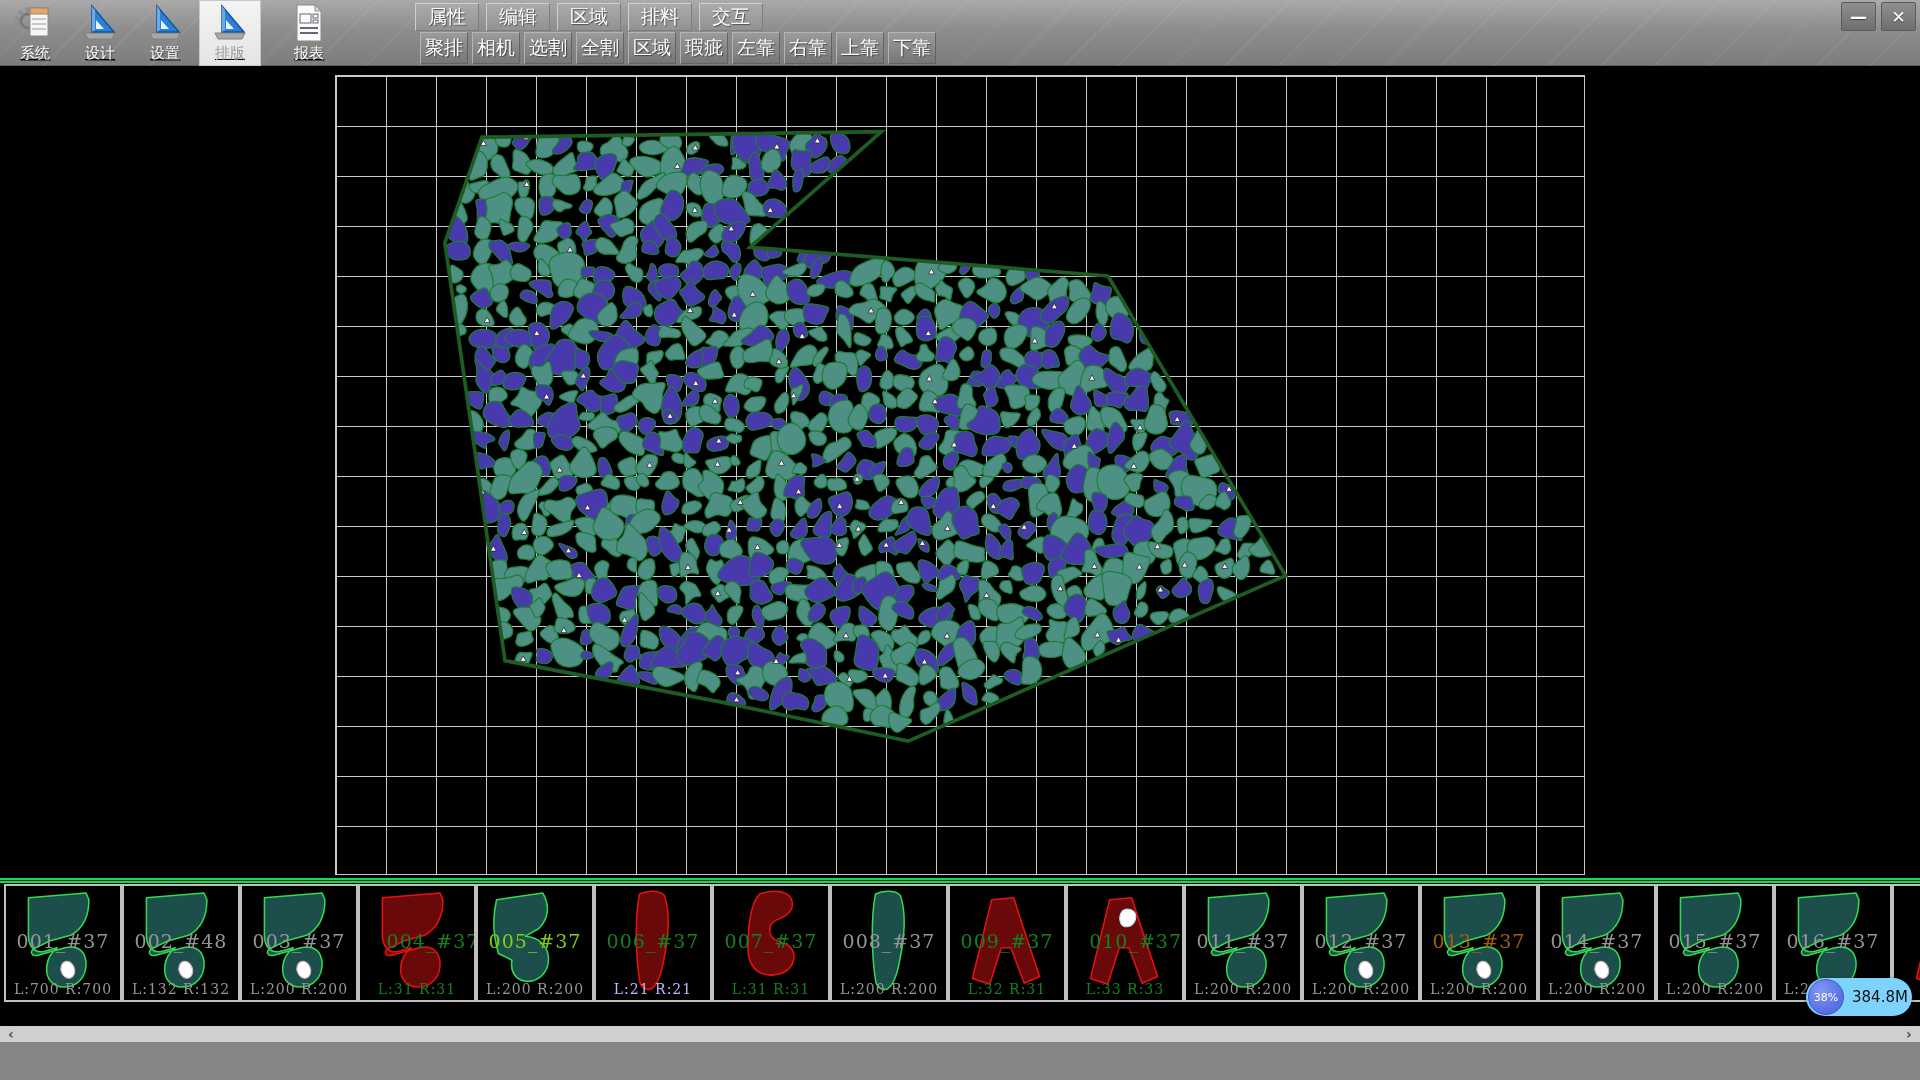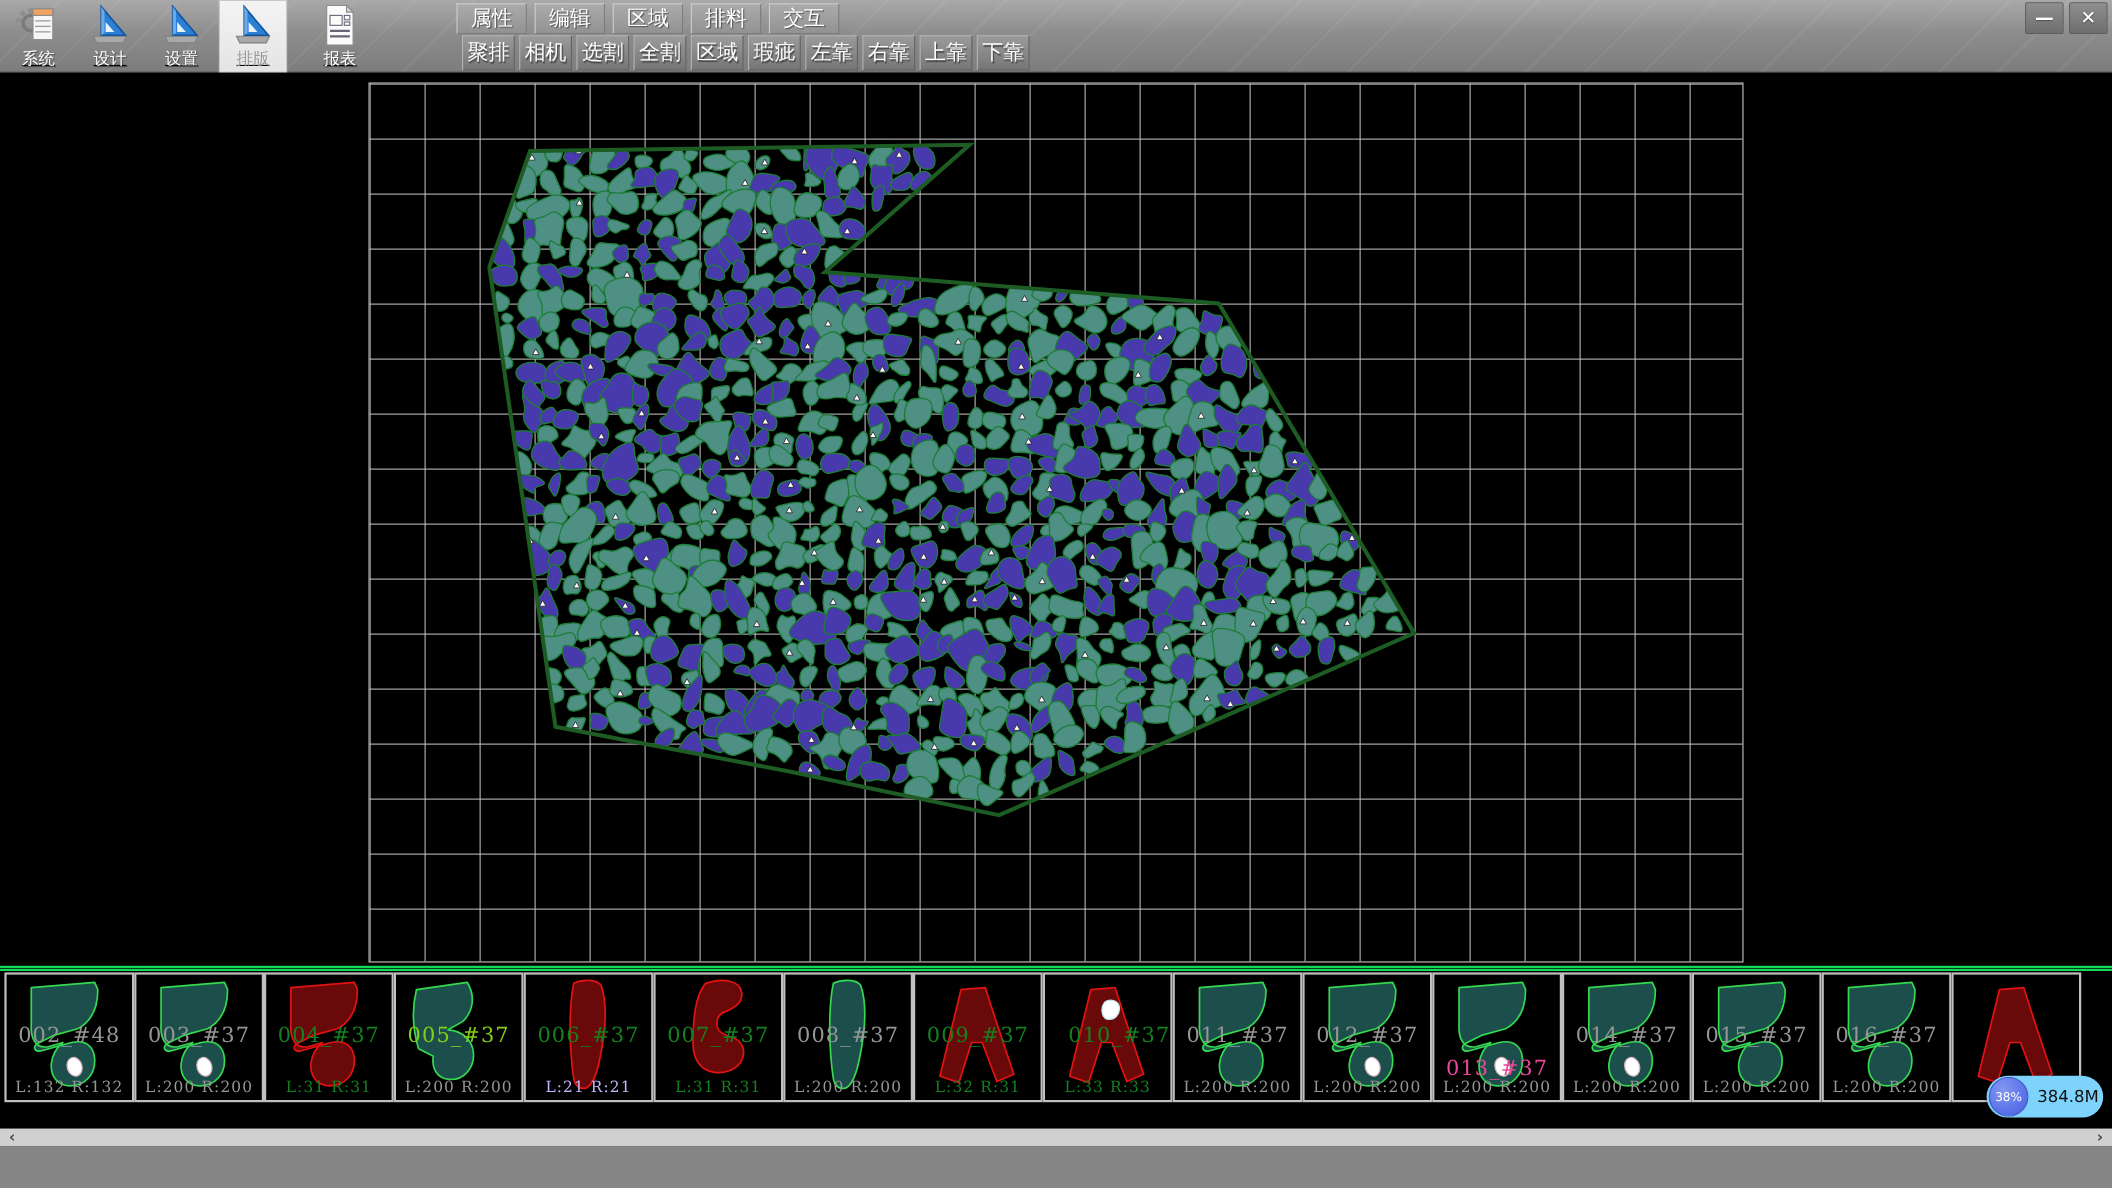--- a/index.html
+++ b/index.html
@@ -1038,36 +1038,44 @@
   </div>
 
   <div class="strip">
     <div class="strip-top"></div>
     <div class="cells">
         <div class="cell">
           <svg width="96" height="106" viewBox="0 0 100 110">
             <path d="M14,10 L74,5 L77,12 C77,30 71,42 58,49 L36,55 L20,63 C15,66 17,71 23,70 L52,62 C66,59 73,66 74,77 C75,92 65,103 51,103 C39,103 32,94 33,82 C34,72 39,66 44,62 L30,66 C18,68 13,58 14,44 Z" fill="#1c4f4b" stroke="#35d94f" stroke-width="1.6" stroke-linejoin="round"></path>
             <ellipse cx="55" cy="85" rx="7" ry="9" transform="rotate(-18 55 85)" fill="#ffffff" stroke="#d9b3c0" stroke-width="1.2"></ellipse>
           </svg>
+          <div class="id" style="color: rgb(150, 150, 150);">001_#37</div>
+          <div class="lr" style="color: rgb(150, 150, 150);">L:700 R:700</div>
+        </div>
+        <div class="cell">
+          <svg width="96" height="106" viewBox="0 0 100 110">
+            <path d="M14,10 L74,5 L77,12 C77,30 71,42 58,49 L36,55 L20,63 C15,66 17,71 23,70 L52,62 C66,59 73,66 74,77 C75,92 65,103 51,103 C39,103 32,94 33,82 C34,72 39,66 44,62 L30,66 C18,68 13,58 14,44 Z" fill="#1c4f4b" stroke="#35d94f" stroke-width="1.6" stroke-linejoin="round"></path>
+            <ellipse cx="55" cy="85" rx="7" ry="9" transform="rotate(-18 55 85)" fill="#ffffff" stroke="#d9b3c0" stroke-width="1.2"></ellipse>
+          </svg>
           <div class="id" style="color: rgb(150, 150, 150);">002_#48</div>
           <div class="lr" style="color: rgb(150, 150, 150);">L:132 R:132</div>
         </div>
         <div class="cell">
           <svg width="96" height="106" viewBox="0 0 100 110">
             <path d="M14,10 L74,5 L77,12 C77,30 71,42 58,49 L36,55 L20,63 C15,66 17,71 23,70 L52,62 C66,59 73,66 74,77 C75,92 65,103 51,103 C39,103 32,94 33,82 C34,72 39,66 44,62 L30,66 C18,68 13,58 14,44 Z" fill="#1c4f4b" stroke="#35d94f" stroke-width="1.6" stroke-linejoin="round"></path>
             <ellipse cx="55" cy="85" rx="7" ry="9" transform="rotate(-18 55 85)" fill="#ffffff" stroke="#d9b3c0" stroke-width="1.2"></ellipse>
           </svg>
           <div class="id" style="color: rgb(150, 150, 150);">003_#37</div>
           <div class="lr" style="color: rgb(150, 150, 150);">L:200 R:200</div>
         </div>
         <div class="cell">
           <svg width="96" height="106" viewBox="0 0 100 110">
             <path d="M14,10 L74,5 L77,12 C77,30 71,42 58,49 L36,55 L20,63 C15,66 17,71 23,70 L52,62 C66,59 73,66 74,77 C75,92 65,103 51,103 C39,103 32,94 33,82 C34,72 39,66 44,62 L30,66 C18,68 13,58 14,44 Z" fill="#6a0909" stroke="#e41212" stroke-width="1.6" stroke-linejoin="round"></path>
           </svg>
-          <div class="id" style="color: rgb(21, 128, 31);">004_#37</div>
+          <div class="id" style="color: rgb(21, 128, 31); padding-left: 16px;">004_#37</div>
           <div class="lr" style="color: rgb(21, 128, 31);">L:31 R:31</div>
         </div>
         <div class="cell">
           <svg width="96" height="106" viewBox="0 0 100 110">
             <path d="M10,12 L58,5 C66,18 64,32 54,42 L40,50 C54,51 63,60 64,72 C65,87 54,98 41,97 C30,96 24,87 26,75 L12,68 C6,48 6,28 10,12 Z" fill="#1c4f4b" stroke="#35d94f" stroke-width="1.6" stroke-linejoin="round"></path>
           </svg>
           <div class="id" style="color: #84cc16;">005_#37</div>
           <div class="lr" style="color: rgb(150, 150, 150);">L:200 R:200</div>
         </div>
         <div class="cell">
@@ -1119,21 +1127,21 @@
             <ellipse cx="55" cy="85" rx="7" ry="9" transform="rotate(-18 55 85)" fill="#ffffff" stroke="#d9b3c0" stroke-width="1.2"></ellipse>
           </svg>
           <div class="id" style="color: rgb(150, 150, 150);">012_#37</div>
           <div class="lr" style="color: rgb(150, 150, 150);">L:200 R:200</div>
         </div>
         <div class="cell">
           <svg width="96" height="106" viewBox="0 0 100 110">
             <path d="M14,10 L74,5 L77,12 C77,30 71,42 58,49 L36,55 L20,63 C15,66 17,71 23,70 L52,62 C66,59 73,66 74,77 C75,92 65,103 51,103 C39,103 32,94 33,82 C34,72 39,66 44,62 L30,66 C18,68 13,58 14,44 Z" fill="#1c4f4b" stroke="#35d94f" stroke-width="1.6" stroke-linejoin="round"></path>
             <ellipse cx="55" cy="85" rx="7" ry="9" transform="rotate(-18 55 85)" fill="#ffffff" stroke="#d9b3c0" stroke-width="1.2"></ellipse>
           </svg>
-          <div class="id" style="color: #ec4899; margin-top: 30px;">013_#37</div>
+          <div class="id" style="color: #a16207;">013_#37</div>
           <div class="lr" style="color: rgb(150, 150, 150);">L:200 R:200</div>
         </div>
         <div class="cell">
           <svg width="96" height="106" viewBox="0 0 100 110">
             <path d="M14,10 L74,5 L77,12 C77,30 71,42 58,49 L36,55 L20,63 C15,66 17,71 23,70 L52,62 C66,59 73,66 74,77 C75,92 65,103 51,103 C39,103 32,94 33,82 C34,72 39,66 44,62 L30,66 C18,68 13,58 14,44 Z" fill="#1c4f4b" stroke="#35d94f" stroke-width="1.6" stroke-linejoin="round"></path>
             <ellipse cx="55" cy="85" rx="7" ry="9" transform="rotate(-18 55 85)" fill="#ffffff" stroke="#d9b3c0" stroke-width="1.2"></ellipse>
           </svg>
           <div class="id" style="color: rgb(150, 150, 150);">014_#37</div>
           <div class="lr" style="color: rgb(150, 150, 150);">L:200 R:200</div>
         </div>

